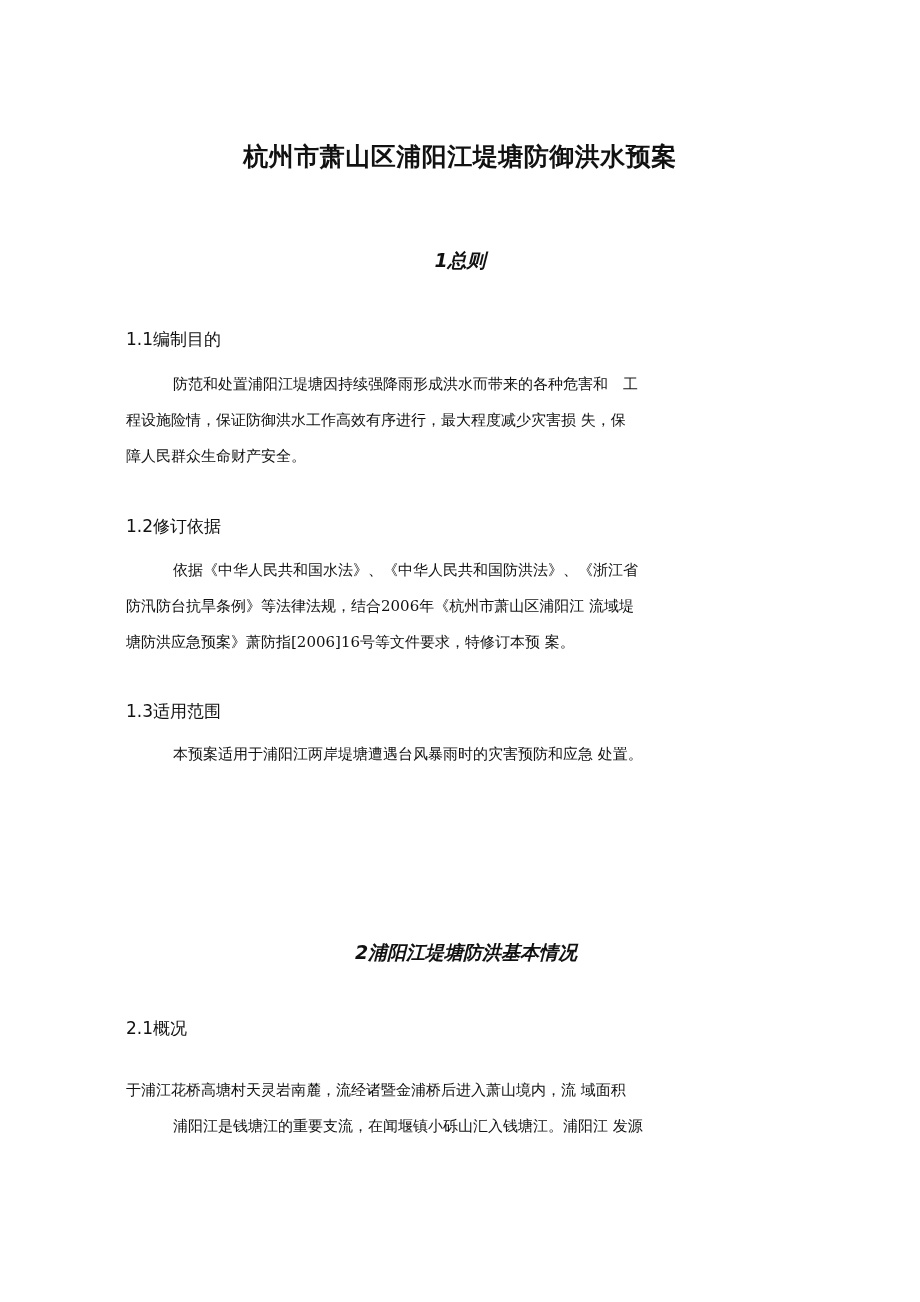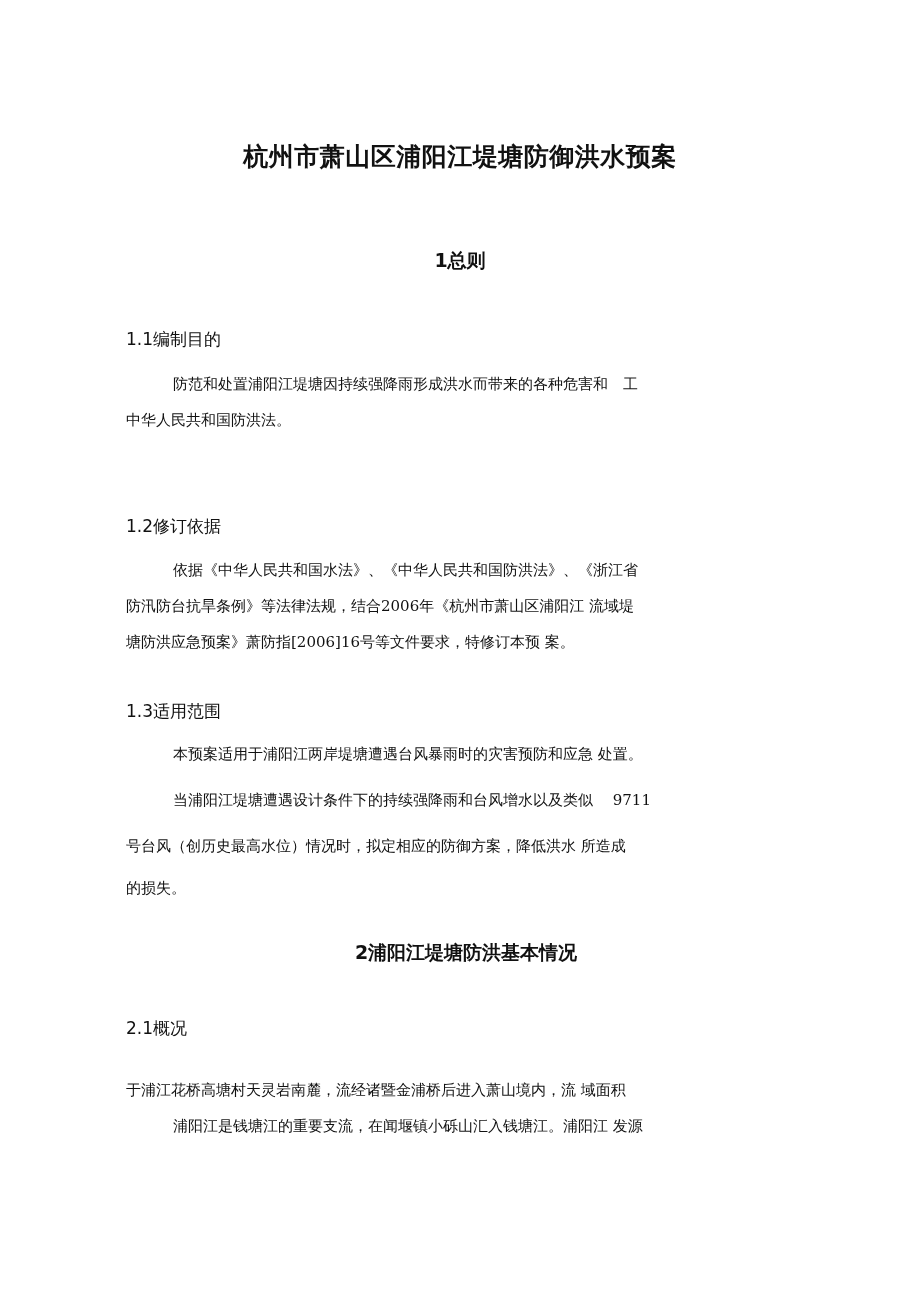--- a/index.html
+++ b/index.html
@@ -4,59 +4,55 @@
   <style>
     html, body { margin: 0; padding: 0; background: #ffffff; }
     body { width: 920px; height: 1302px; position: relative; overflow: hidden;
            font-family: "DejaVu Serif", "Liberation Serif", serif; color: #111; }
     .page { position: absolute; left: 0; top: 0; width: 760px; height: 1302px; }
     .title { position: absolute; left: 0; width: 920px; top: 140px; text-align: center;
              font-family: "DejaVu Sans", "Liberation Sans", sans-serif; font-weight: bold;
              font-size: 25px; letter-spacing: 0.5px; }
     .chapter { position: absolute; left: 0; width: 920px; text-align: center;
                font-family: "DejaVu Sans", "Liberation Sans", sans-serif; font-weight: bold;
-               font-size: 19px; }
+               font-size: 19px; font-style: italic; }
     .section { position: absolute; left: 126px; font-family: "DejaVu Sans", "Liberation Sans", sans-serif;
                font-weight: normal; font-size: 17px; }
     .para { position: absolute; left: 126px; width: 684px; font-size: 15px;
             line-height: 36px; text-align: justify; text-align-last: left; }
     .para .line { display: block; white-space: nowrap; height: 36px; }
     .para .indent { padding-left: 47px; }
   </style>
 </head>
 <body>
 
 <div class="page">
 
   <div class="title">杭州市萧山区浦阳江堤塘防御洪水预案</div>
 
   <div class="chapter" style="top:248px;">1总则</div>
 
   <div class="section" style="top:328px;">1.1编制目的</div>
   <div class="para" style="top:366px;">
     <span class="line indent">防范和处置浦阳江堤塘因持续强降雨形成洪水而带来的各种危害和　工</span>
-    <span class="line">中华人民共和国防洪法。</span>
+    <span class="line">程设施险情，保证防御洪水工作高效有序进行，最大程度减少灾害损 失，保</span>
+    <span class="line">障人民群众生命财产安全。</span>
   </div>
 
   <div class="section" style="top:515px;">1.2修订依据</div>
   <div class="para" style="top:552px;">
     <span class="line indent">依据《中华人民共和国水法》、《中华人民共和国防洪法》、《浙江省</span>
     <span class="line">防汛防台抗旱条例》等法律法规，结合2006年《杭州市萧山区浦阳江 流域堤</span>
     <span class="line">塘防洪应急预案》萧防指[2006]16号等文件要求，特修订本预 案。</span>
   </div>
 
   <div class="section" style="top:700px;">1.3适用范围</div>
   <div class="para" style="top:736px;">
     <span class="line indent">本预案适用于浦阳江两岸堤塘遭遇台风暴雨时的灾害预防和应急 处置。</span>
   </div>
-  <div class="para" style="top:782px;">
-    <span class="line indent">当浦阳江堤塘遭遇设计条件下的持续强降雨和台风增水以及类似　 9711</span>
-    <span class="line" style="margin-top:10px;">号台风（创历史最高水位）情况时，拟定相应的防御方案，降低洪水 所造成</span>
-    <span class="line" style="margin-top:6px;">的损失。</span>
-  </div>
 
   <div class="chapter" style="top:940px;margin-left:6px;">2浦阳江堤塘防洪基本情况</div>
 
   <div class="section" style="top:1017px;">2.1概况</div>
   <div class="para" style="top:1064px;">
     <span class="line" style="margin-top:8px;">于浦江花桥高塘村天灵岩南麓，流经诸暨金浦桥后进入萧山境内，流 域面积</span>
     <span class="line indent">浦阳江是钱塘江的重要支流，在闻堰镇小砾山汇入钱塘江。浦阳江 发源</span>
   </div>
 
 </div>

